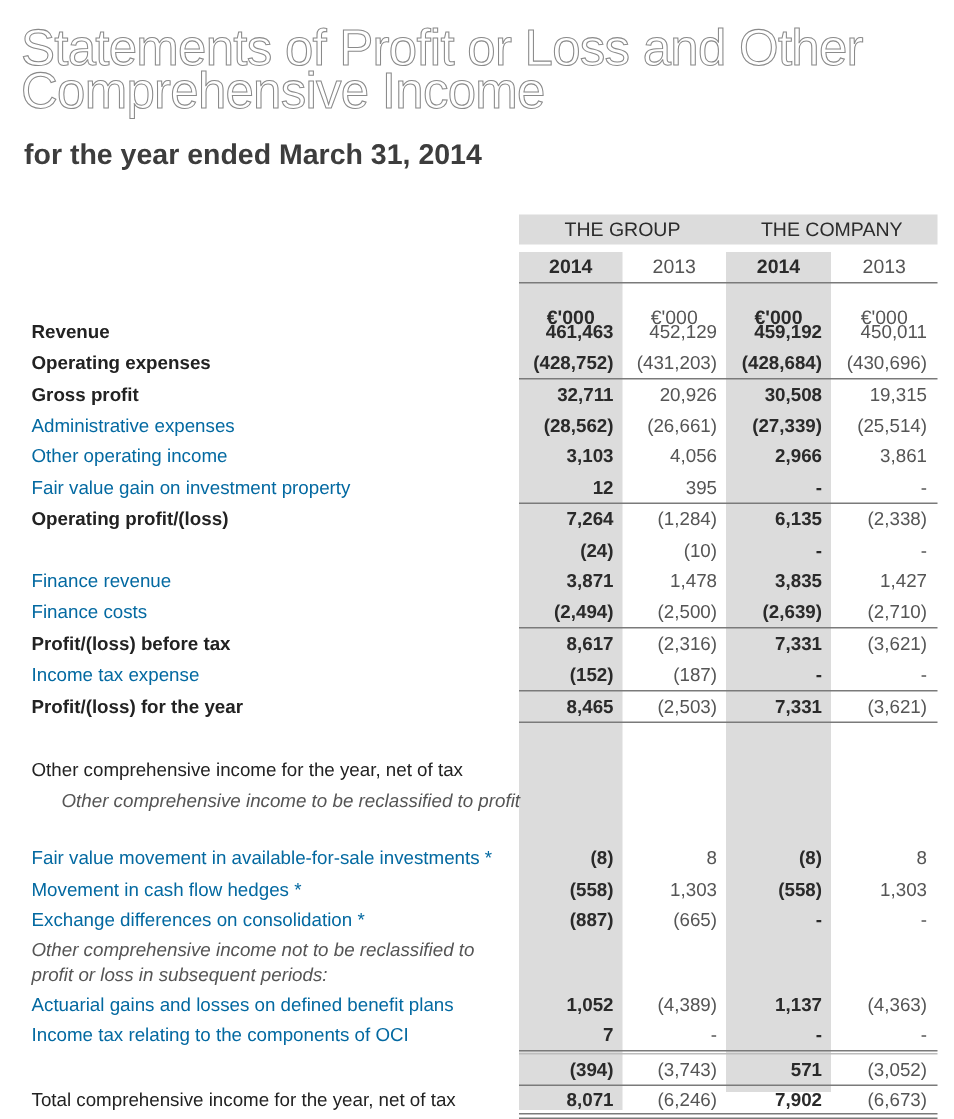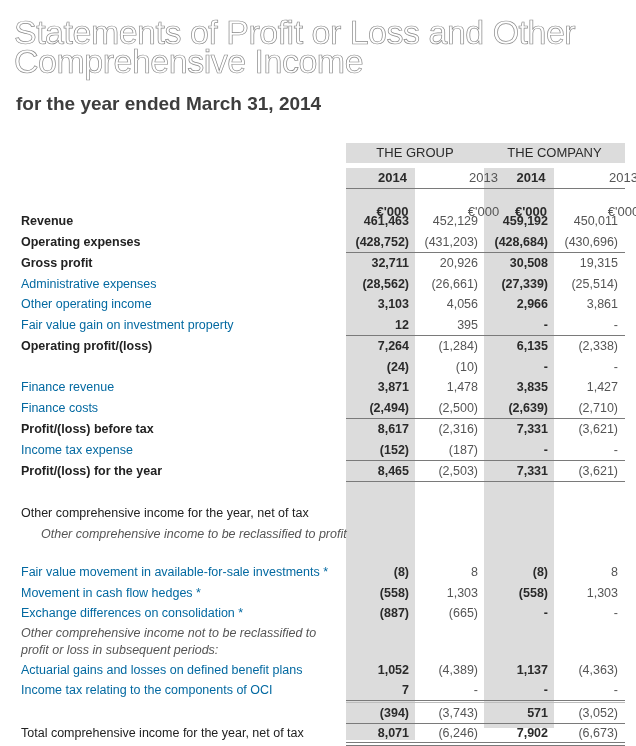--- a/index.html
+++ b/index.html
@@ -9,22 +9,22 @@
              font-weight: normal; color: #ffffff; letter-spacing: -0.5px;
              -webkit-text-stroke: 0.7px #8a8a8a; }
     .title .l { display: block; white-space: nowrap; }
     .subtitle { position: absolute; left: 16px; top: 93px; font-size: 19px; font-weight: bold;
                 color: #3d3d3d; white-space: nowrap; }
     .band { position: absolute; background: #dcdcdc; }
     .hdr { position: absolute; top: 143px; height: 20px; line-height: 20px; font-size: 13px;
            color: #2b2b2b; text-align: center; }
     .yr { position: absolute; top: 168px; height: 20px; line-height: 20px; font-size: 13px; text-align: center; }
     .cur { position: absolute; top: 202px; height: 20px; line-height: 20px; font-size: 13px; text-align: center; }
-    .b { font-weight: bold; color: #2a2a2a; margin-left: 12px; }
-    .lt { color: #555; padding-left: 34px; }
+    .b { font-weight: bold; color: #2a2a2a; }
+    .lt { color: #555; }
     .hline { position: absolute; left: 346px; width: 279px; height: 1px; background: #7a7a7a; }
     .row { position: absolute; left: 0; width: 636px; height: 20px; }
     .lbl { position: absolute; left: 21px; top: 0; line-height: 20px; font-size: 12.5px; white-space: nowrap; color: #0369a1; }
     .lbl.bold { color: #222; }
     .lbl.ital { font-style: italic; color: #555; line-height: 17px; }
     .v { position: absolute; top: 0; line-height: 20px; font-size: 12.5px; text-align: right; white-space: nowrap; }
     .c0 { left: 346px; width: 63px; }
     .c1 { left: 415px; width: 63px; }
     .c2 { left: 484px; width: 64px; }
     .c3 { left: 554px; width: 64px; }

